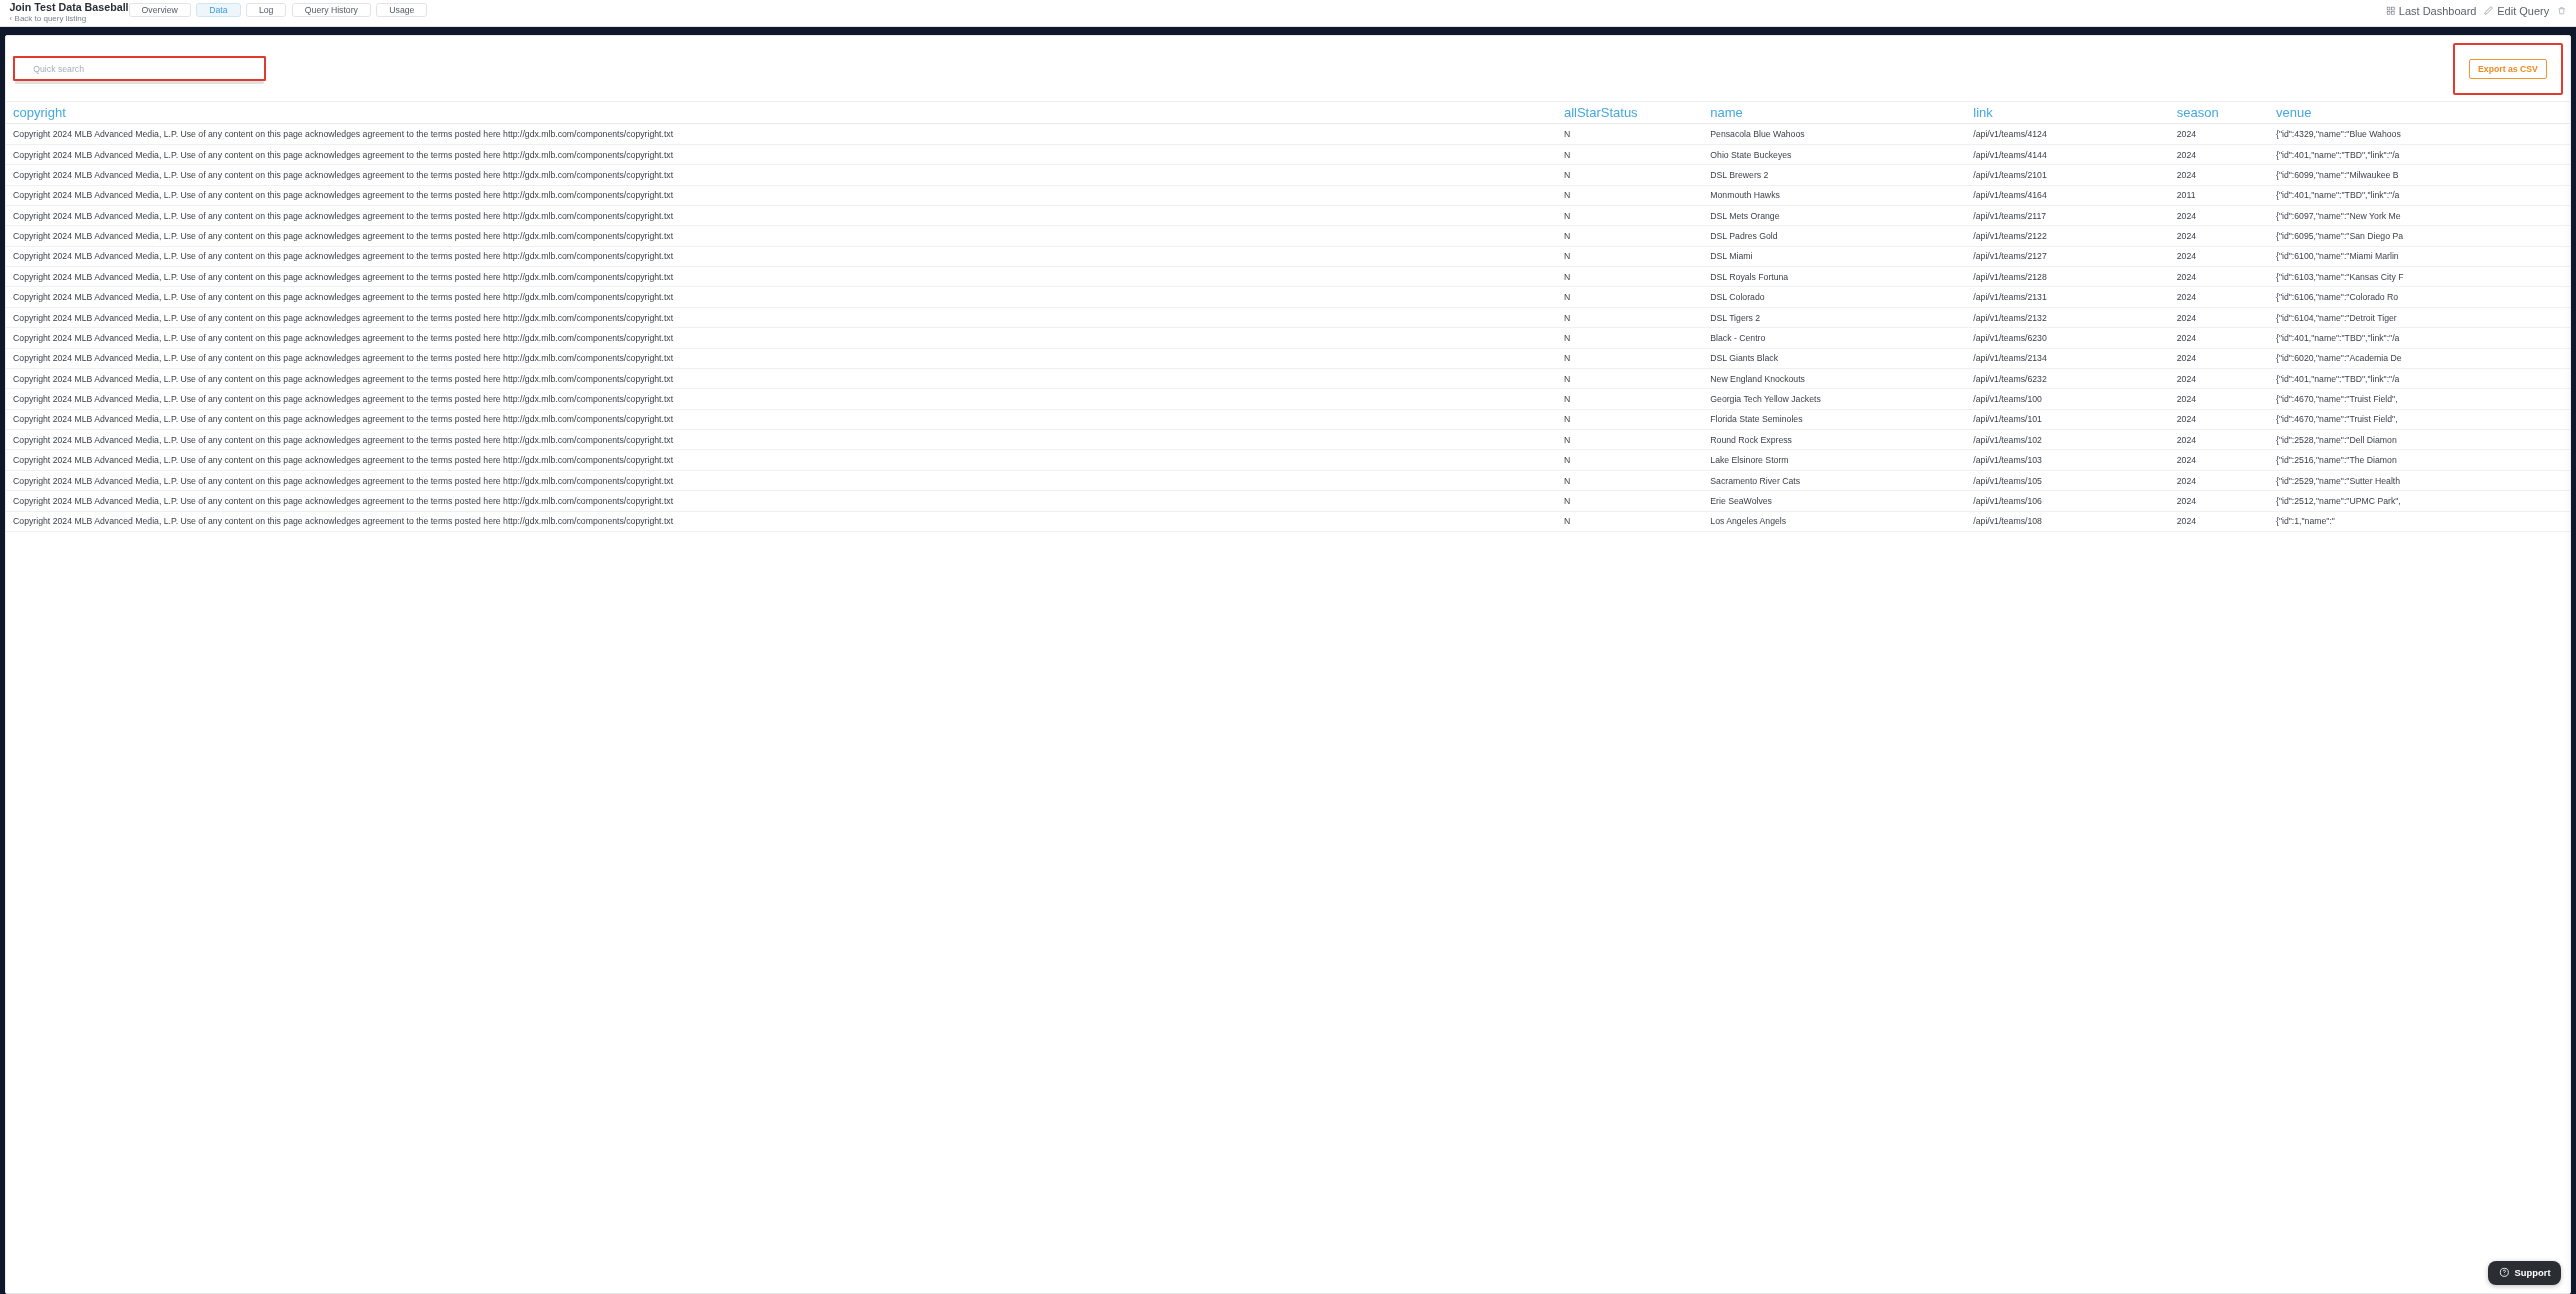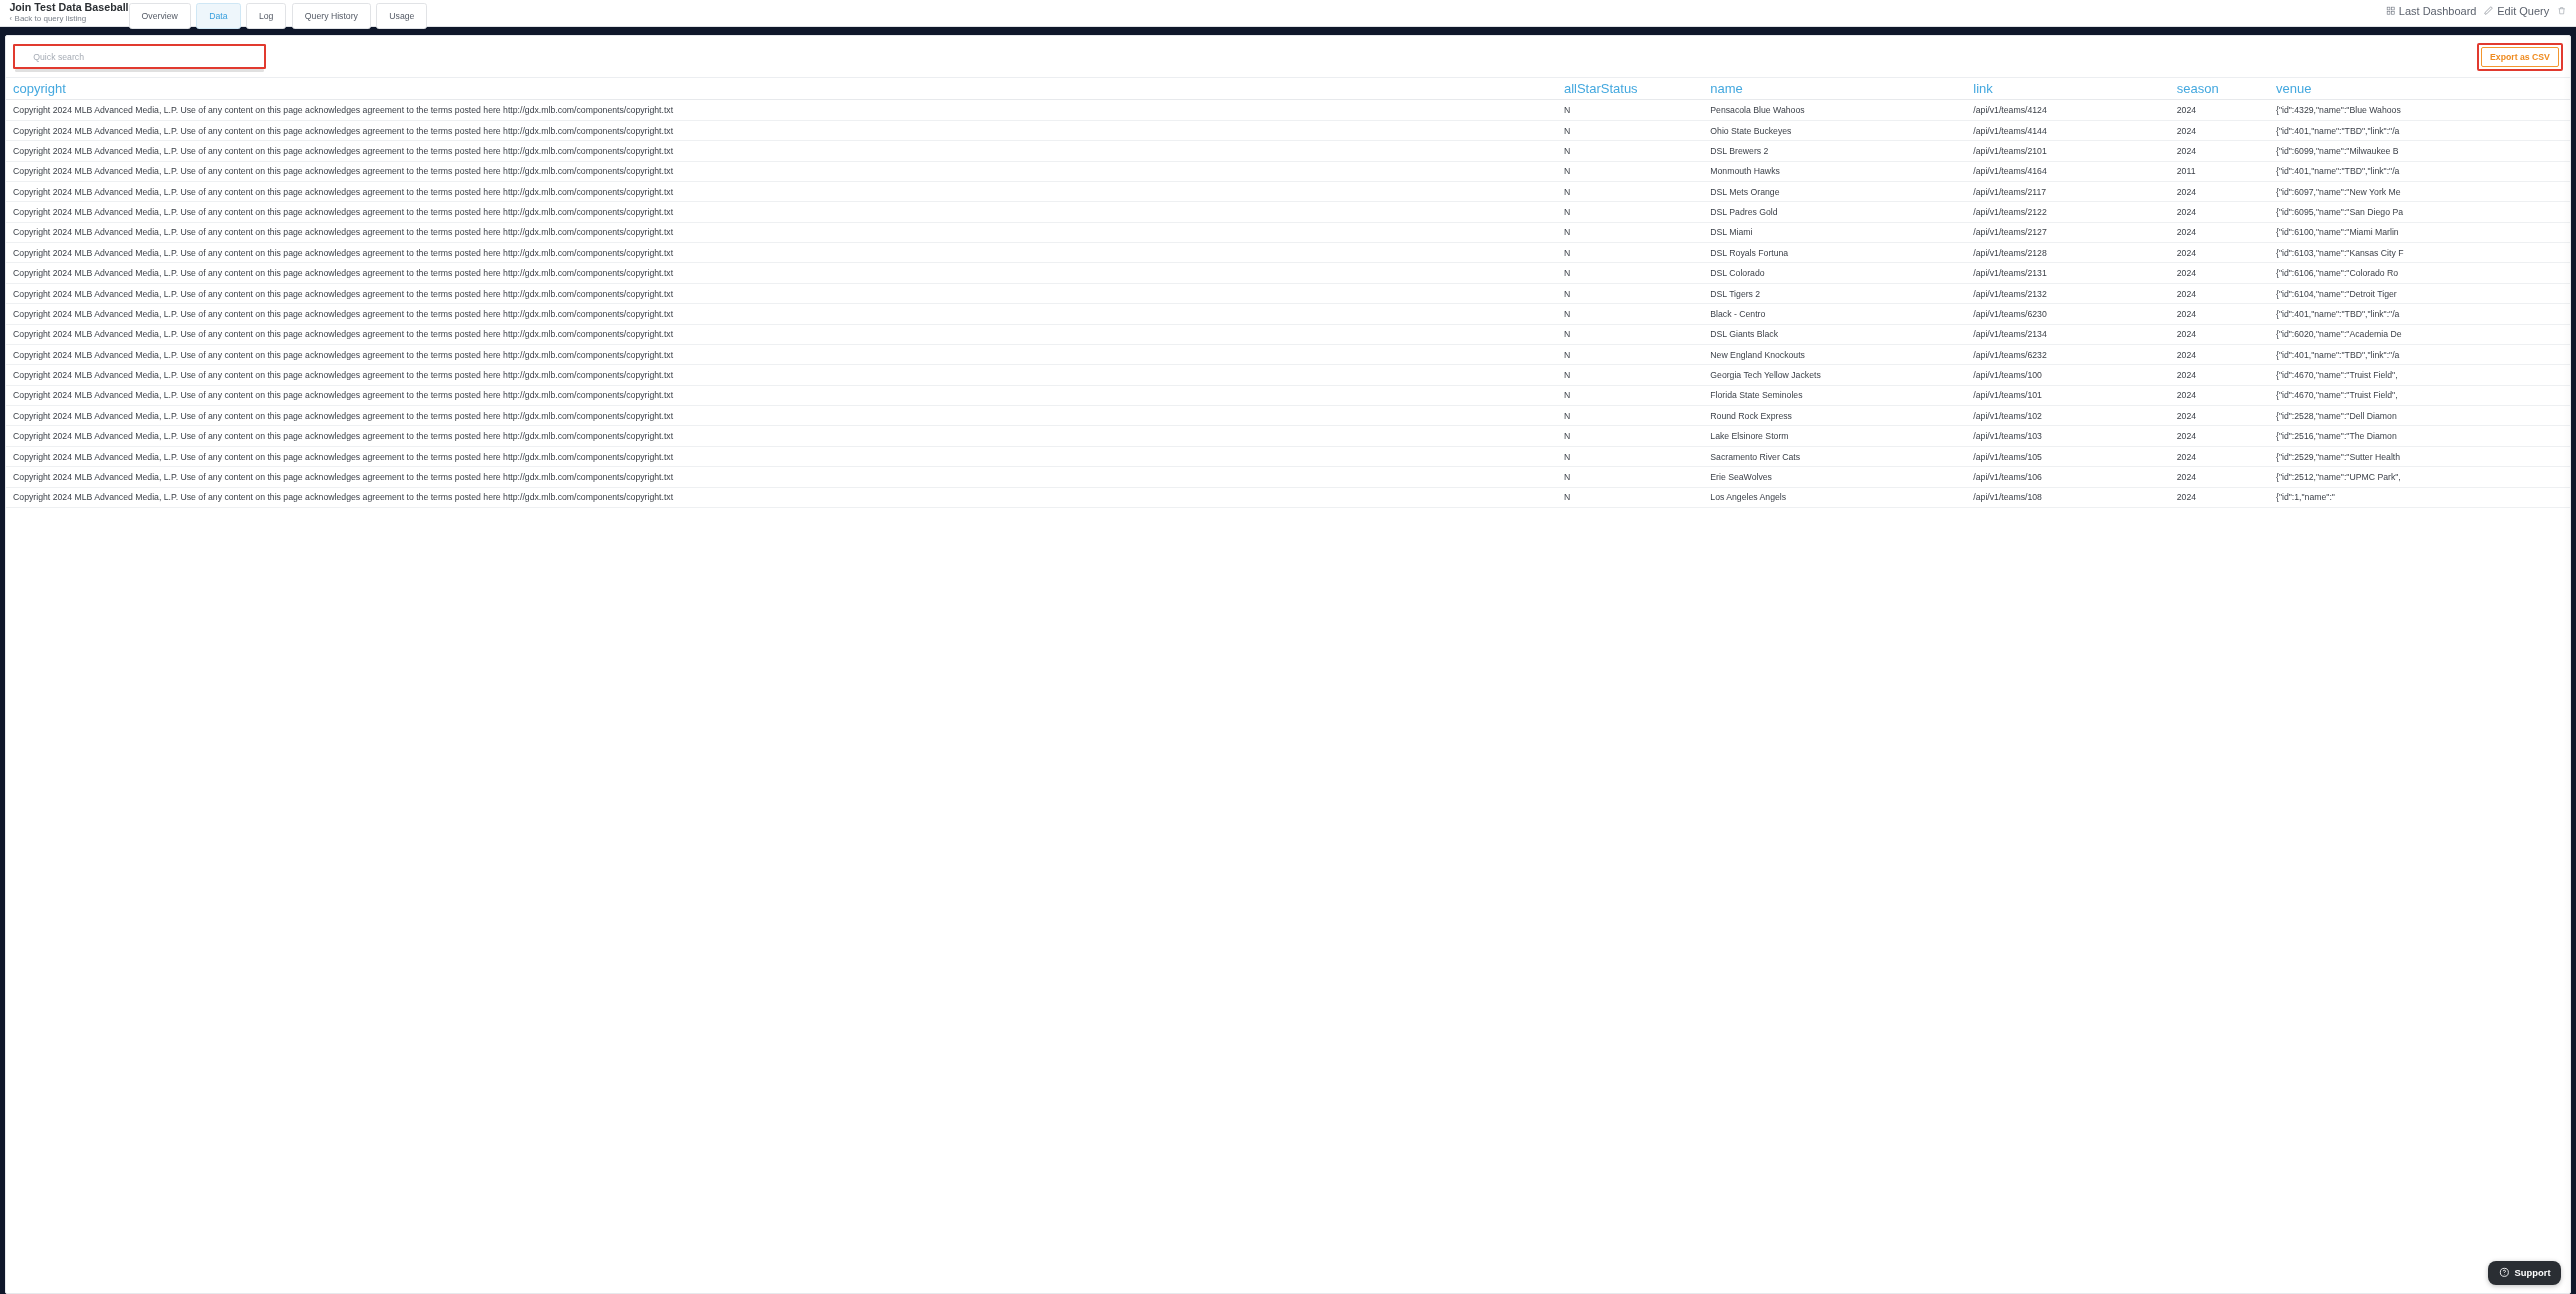--- a/index.html
+++ b/index.html
@@ -12,21 +12,21 @@
     padding: 1.3px 9.4px 0 9.4px; background: #fff; border-bottom: 0.7px solid #e1e3e6;
     height: 27px;
   }
   .header-left { display: flex; align-items: flex-start; }
   .title-block { display: flex; flex-direction: column; gap: 0.7px; padding-top:0px;}
   .title { font-size: 10.7px; font-weight: 700; color: #2b2f33; }
   .back-link { display: inline-flex; align-items: center; gap: 2.7px; color: #7a808a; font-size: 8px; cursor: pointer; }
   .back-link .chev { font-size: 7.4px; line-height: 1; }
   .tabs { display: flex; gap: 5.4px; align-items: flex-start; padding-top:1.3px;}
   .tab {
-    padding: 8px 12px; border: 0.7px solid #e1e3e6; border-radius: 2.7px;
+    padding: 2px 12px; border: 0.7px solid #e1e3e6; border-radius: 2.7px;
     background: #fff; color: #555b66; font-size: 8.7px; cursor: pointer;
     line-height: 1;
   }
   .tab.active { background: #eef6fb; border-color: #cfe7f5; color: #39a0de; }
   .header-right { display: flex; align-items: center; gap: 8px; color: #6f7580; padding-top:4px;}
   .hr-item { display: inline-flex; align-items: center; gap: 3.4px; cursor: pointer; font-size: 11px; color:#5c626d;}
   .icon { display:inline-block; }
   .icon-dashboard svg, .icon-edit svg, .icon-trash svg { width:9.4px; height:9.4px; stroke:#6f7580; fill:none; stroke-width:1.6;}
   .icon-trash svg { stroke:#9aa0a8;}
   
@@ -55,21 +55,21 @@
     background:transparent;
   }
   .search-input::placeholder { color:#a6acb5; }
   .search-shadow {
     position:absolute; left:2px; right:2px; bottom:-2.7px; height:2.7px;
     background: rgba(0,0,0,0.35); filter: blur(0.7px); border-radius:1.3px;
     opacity:.35;
   }
 
   .export-highlight {
-    border:2px solid #e13a2f; border-radius:2px; padding:2px;
+    border:2px solid #e13a2f; border-radius:2px; padding:14px;
   }
   .export-btn {
     background:#fff; border:0.7px solid #f3962e; color:#ef8b1f;
     padding:4px 8px; font-size:8.7px; font-weight:600; border-radius:2px;
     cursor:pointer;
   }
 
   
   .table-wrap { flex:1; overflow:auto; }
   table { border-collapse: collapse; width: 100%; table-layout: fixed; min-width: 1034px;}

